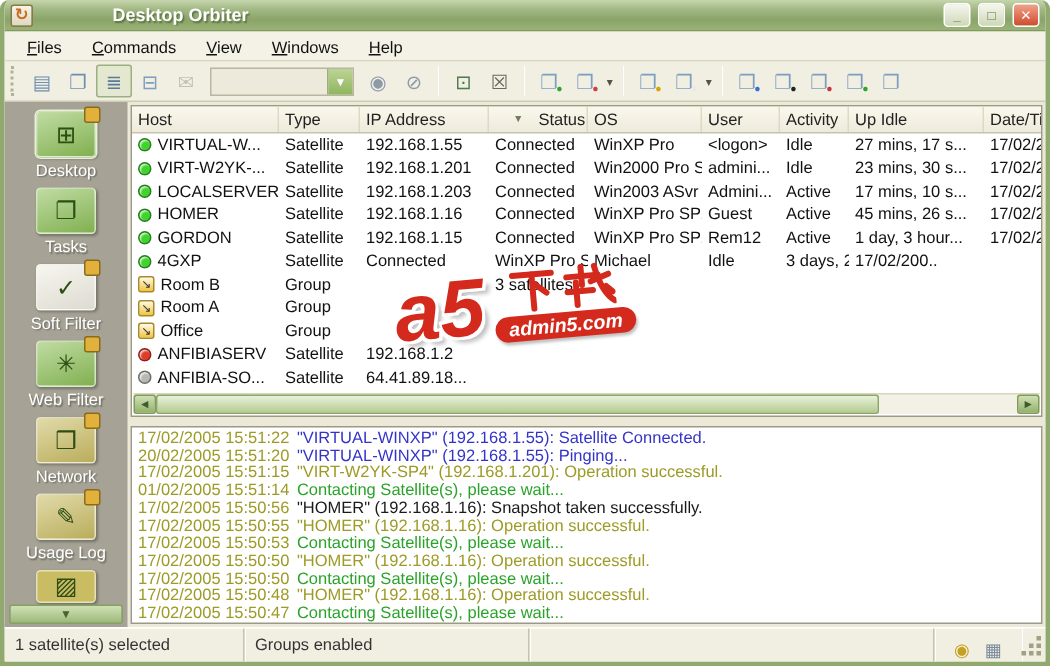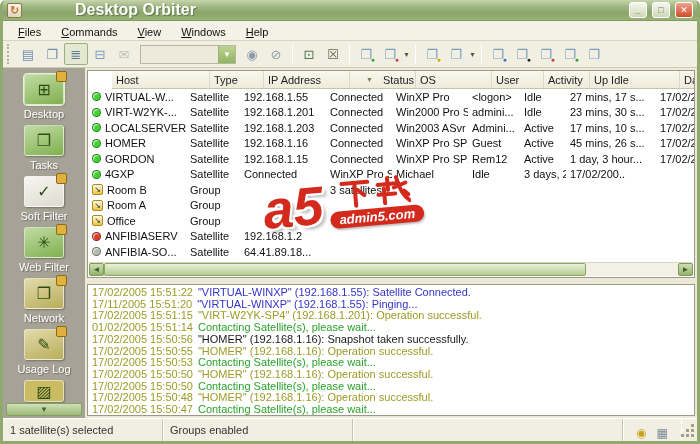--- a/index.html
+++ b/index.html
@@ -7,21 +7,21 @@
   *{box-sizing:border-box;}
   .window{width:700px;height:444px;display:flex;flex-direction:column;background:#ece9d8;
     border-left:3px solid #90a96e;border-right:3px solid #90a96e;border-bottom:3px solid #90a96e;
     border-radius:6px 6px 0 0;overflow:hidden;}
   
   .titlebar{height:21px;flex:0 0 21px;display:flex;align-items:center;gap:5px;padding:0 4px;
     background:linear-gradient(180deg,#c6d5ad 0%,#a3b985 30%,#8aa469 65%,#9ab275 100%);
     border-bottom:1px solid #7f9a5e;}
   .app-icon{width:15px;height:15px;background:linear-gradient(#f7f4e6,#ddd8c2);border:1px solid #8a7a4a;border-radius:2px;
     color:#c96a1e;font-weight:bold;font-size:11px;line-height:13px;text-align:center;}
-  .title-text{flex:1;color:#fff;font-weight:bold;font-size:16px;text-shadow:1px 1px 1px #5c7544;
+  .title-text{flex:1;color:#fff;font-weight:bold;font-size:12px;text-shadow:1px 1px 1px #5c7544;
     white-space:nowrap;overflow:hidden;padding-left:48px;}
   .tb-ctrl{width:18px;height:16px;border:1px solid #fff;border-radius:3px;display:flex;align-items:center;justify-content:center;
     font-size:9px;font-weight:bold;color:#5f7a4a;background:linear-gradient(#f6f6ee,#cfd8b8);cursor:pointer;}
   .tb-ctrl.close{background:linear-gradient(#f0a28c,#cf4b2e);color:#fff;}
   
   .menubar{height:20px;flex:0 0 20px;background:#f4f2e6;border-bottom:1px solid #d9d6c0;display:flex;align-items:center;padding-left:5px;}
   .menu-item{display:inline-block;padding:3px 10px 0 10px;cursor:pointer;}
   .menu-item::first-letter{text-decoration:underline;}
   
   .toolbar{height:27px;flex:0 0 27px;background:#f1efe2;border-bottom:1px solid #cfccb5;display:flex;align-items:center;padding:0 3px;}
@@ -43,21 +43,21 @@
   .sb-tile{width:40px;height:31px;border-radius:3px;display:flex;align-items:center;justify-content:center;font-size:16px;color:#2c4d14;
     position:relative;border:1px solid rgba(255,255,255,.55);box-shadow:1px 1px 2px rgba(0,0,0,.3);}
   .sb-item.selected .sb-tile{outline:1px solid #e7f0d5;}
   .sb-badge{position:absolute;right:-4px;top:-4px;width:11px;height:11px;border-radius:2px;border:1px solid #8a6b1e;}
   .sb-label{color:#fff;margin-top:3px;text-shadow:1px 1px 1px rgba(0,0,0,.35);}
   .sb-scroll{position:absolute;bottom:2px;left:3px;right:3px;height:13px;background:linear-gradient(#cfe0b5,#9db97b);
     border:1px solid #85a161;border-radius:2px;color:#47642f;font-size:8px;display:flex;align-items:center;justify-content:center;cursor:pointer;}
   .content{flex:1;display:flex;flex-direction:column;min-width:0;padding:2px 2px 2px 2px;background:#ece9d8;}
   
   .table-panel{height:208px;flex:0 0 208px;border:1px solid #9c9a87;background:#fff;display:flex;flex-direction:column;overflow:hidden;position:relative;}
-  .thead{display:flex;height:18px;flex:0 0 18px;background:linear-gradient(#faf8ec,#eeebdc);border-bottom:1px solid #c6c3ae;color:#222;margin-left:24px;}
+  .thead{display:flex;height:18px;flex:0 0 18px;background:linear-gradient(#faf8ec,#eeebdc);border-bottom:1px solid #c6c3ae;color:#222;}
   .hc{display:flex;align-items:center;padding:0 4px;border-right:1px solid #ddd9c4;overflow:hidden;white-space:nowrap;cursor:pointer;}
   .sort-arrow{font-size:7px;color:#6f7f5c;margin:0 10px 0 12px;}
   .tbody{flex:1;overflow:hidden;}
   .tr{display:flex;height:15.5px;align-items:center;white-space:nowrap;cursor:default;}
   .td{padding:0 4px;overflow:hidden;height:100%;display:flex;align-items:center;}
   .thead .hc:nth-child(1),.tr .td:nth-child(1){width:98px;flex:0 0 98px;}
   .thead .hc:nth-child(2),.tr .td:nth-child(2){width:54px;flex:0 0 54px;}
   .thead .hc:nth-child(3),.tr .td:nth-child(3){width:86px;flex:0 0 86px;}
   .thead .hc:nth-child(4),.tr .td:nth-child(4){width:66px;flex:0 0 66px;}
   .thead .hc:nth-child(5),.tr .td:nth-child(5){width:76px;flex:0 0 76px;}
@@ -445,21 +445,21 @@
           <span class="scr-thumb"></span>
           <span class="scr-track"></span>
           <span class="scr-btn">►</span>
         </div>
       </div>
 
       <div class="splitter"></div>
 
       <div class="log-panel">
           <div class="log-line"><span class="log-ts">17/02/2005 15:51:22</span><span class="c-blue">"VIRTUAL-WINXP" (192.168.1.55): Satellite Connected.</span></div>
-          <div class="log-line"><span class="log-ts">17/11/2005 15:51:20</span><span class="c-blue">"VIRTUAL-WINXP" (192.168.1.55): Pinging...</span></div>
+          <div class="log-line"><span class="log-ts">20/02/2005 15:51:20</span><span class="c-blue">"VIRTUAL-WINXP" (192.168.1.55): Pinging...</span></div>
           <div class="log-line"><span class="log-ts">17/02/2005 15:51:15</span><span class="c-olive">"VIRT-W2YK-SP4" (192.168.1.201): Operation successful.</span></div>
           <div class="log-line"><span class="log-ts">01/02/2005 15:51:14</span><span class="c-green">Contacting Satellite(s), please wait...</span></div>
           <div class="log-line"><span class="log-ts">17/02/2005 15:50:56</span><span class="c-black">"HOMER" (192.168.1.16): Snapshot taken successfully.</span></div>
           <div class="log-line"><span class="log-ts">17/02/2005 15:50:55</span><span class="c-olive">"HOMER" (192.168.1.16): Operation successful.</span></div>
           <div class="log-line"><span class="log-ts">17/02/2005 15:50:53</span><span class="c-green">Contacting Satellite(s), please wait...</span></div>
           <div class="log-line"><span class="log-ts">17/02/2005 15:50:50</span><span class="c-olive">"HOMER" (192.168.1.16): Operation successful.</span></div>
           <div class="log-line"><span class="log-ts">17/02/2005 15:50:50</span><span class="c-green">Contacting Satellite(s), please wait...</span></div>
           <div class="log-line"><span class="log-ts">17/02/2005 15:50:48</span><span class="c-olive">"HOMER" (192.168.1.16): Operation successful.</span></div>
           <div class="log-line"><span class="log-ts">17/02/2005 15:50:47</span><span class="c-green">Contacting Satellite(s), please wait...</span></div>
         </div>

